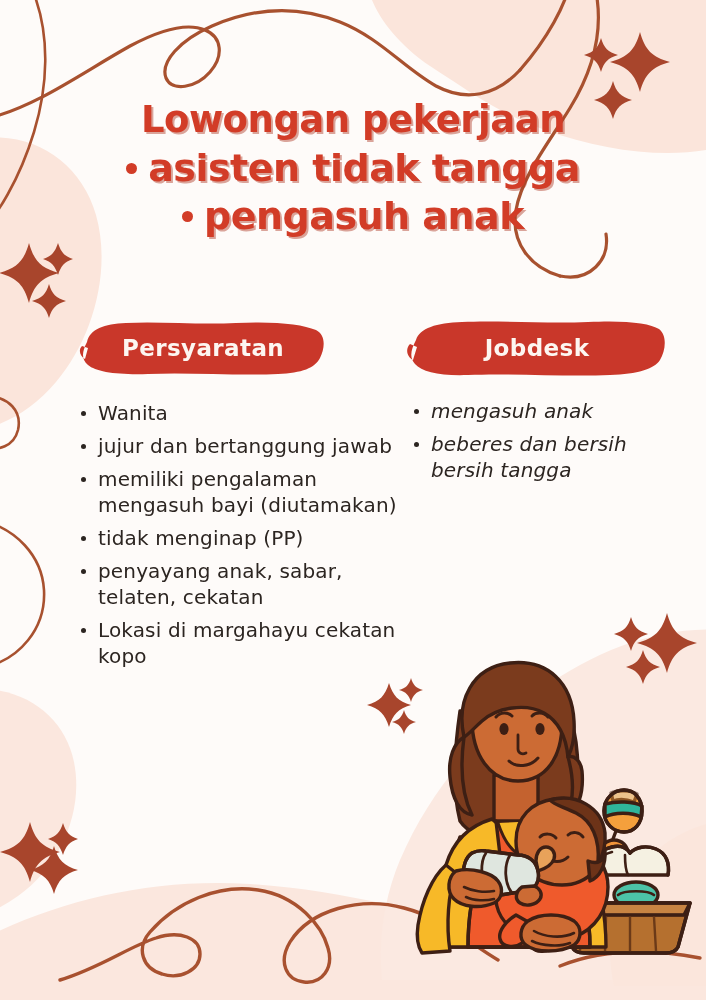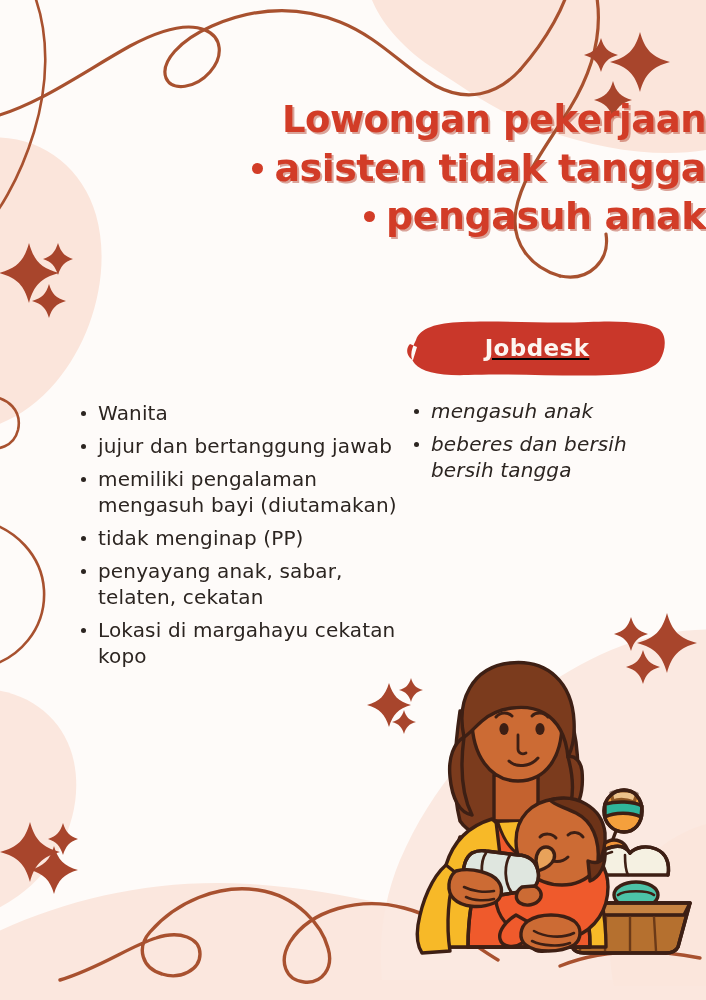--- a/index.html
+++ b/index.html
@@ -24,21 +24,21 @@
     height: 1000px;
     pointer-events: none;
   }
 
   
   .title-block {
     position: absolute;
     top: 96px;
     left: 0;
     width: 706px;
-    text-align: right;
+    text-align: center;
     z-index: 5;
   }
   .title-line {
     display: block;
     color: #d23c27;
     font-family: "DejaVu Sans", sans-serif;
     font-weight: bold;
     font-size: 37px;
     line-height: 48px;
     letter-spacing: -0.5px;
@@ -69,21 +69,21 @@
   .badge-label {
     position: relative;
     color: #fdf6f1;
     font-family: "DejaVu Sans", sans-serif;
     font-weight: bold;
     font-size: 23px;
     letter-spacing: 0.4px;
     white-space: nowrap;
   }
   #badge-persyaratan { left: 78px; top: 318px; width: 250px; height: 60px; }
-  #badge-jobdesk     { left: 406px; top: 318px; width: 262px; height: 60px; text-decoration: underline; }
+  #badge-jobdesk     { left: 406px; top: 318px; width: 262px; height: 60px; }
 
   
   .list {
     position: absolute;
     z-index: 5;
   }
   #list-persyaratan { left: 78px; top: 400px; width: 340px; }
   #list-jobdesk     { left: 411px; top: 398px; width: 270px; font-style: italic; }
 
   .list-item {
@@ -198,20 +198,29 @@
       <span>Lowongan pekerjaan</span>
     </span>
     <span class="title-line l2">
       <span class="tdot"></span><span>asisten tidak tangga</span>
     </span>
     <span class="title-line l3">
       <span class="tdot"></span><span>pengasuh anak</span>
     </span>
   </div>
 
+  <div class="badge" id="badge-persyaratan">
+    <svg viewBox="0 0 250 60" preserveAspectRatio="none">
+      <path d="M9,24 C12,11 26,6 48,5 C80,3 120,7 158,5 C196,3 224,6 238,12
+               C248,17 247,30 242,40 C237,50 224,55 200,56 C160,58 110,54 70,56
+               C40,57 18,54 10,47 C3,41 4,34 9,24 Z
+               M4,28 C0,32 2,38 7,41 L10,30 Z" fill="#c9372a"></path>
+    </svg>
+    <span class="badge-label">Persyaratan</span>
+  </div>
 
   <div class="badge" id="badge-jobdesk">
     <svg viewBox="0 0 262 60" preserveAspectRatio="none">
       <path d="M10,22 C14,10 30,5 56,4 C92,2 140,6 182,4 C218,2 244,5 253,11
                C261,17 260,32 254,42 C248,51 232,56 204,57 C160,59 104,55 62,57
                C34,58 16,54 9,46 C3,39 5,32 10,22 Z
                M4,26 C-1,31 1,39 7,42 L11,29 Z" fill="#c9372a"></path>
     </svg>
     <span class="badge-label">Jobdesk</span>
   </div>

